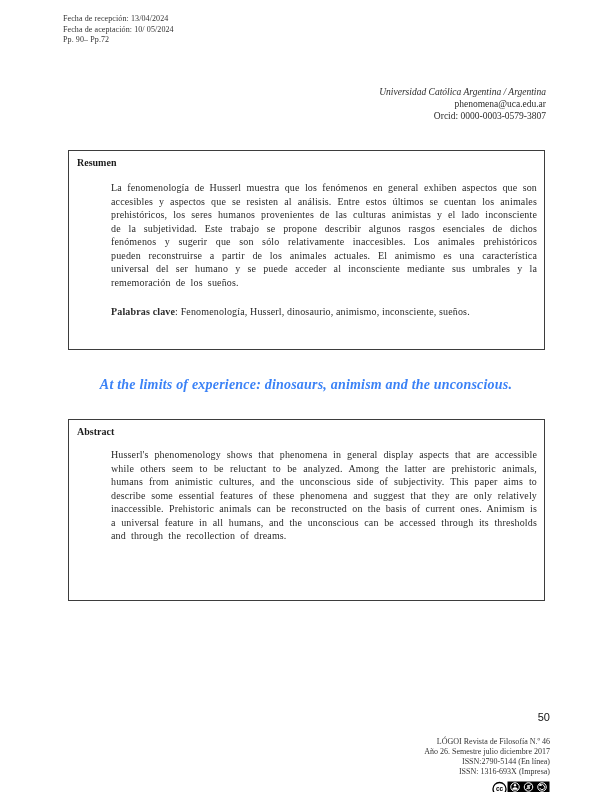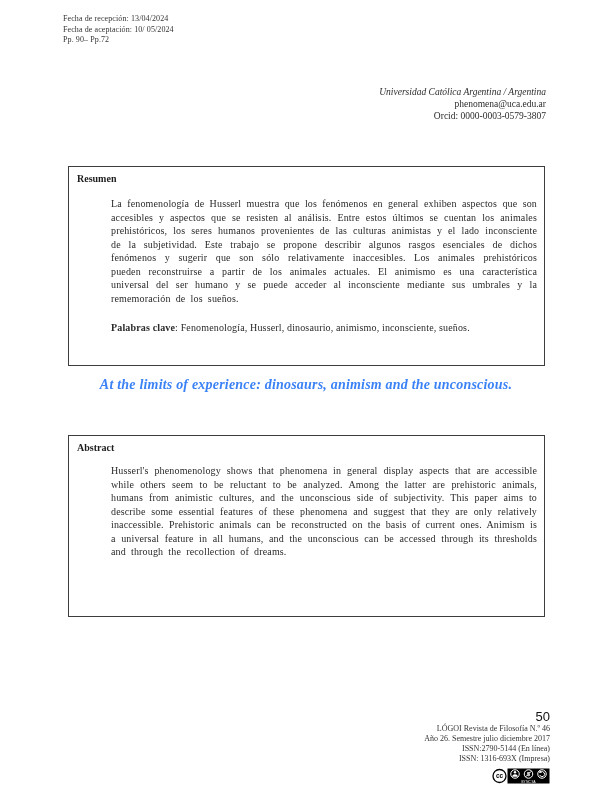--- a/index.html
+++ b/index.html
@@ -31,21 +31,20 @@
     position:absolute;right:66px;top:86px;
     text-align:right;
     font-size:9.5px;line-height:12px;color:#2b2b2b;
   }
   .author-block .it{font-style:italic;}
   
   .abs-box{
     position:absolute;left:68px;width:475px;
     border:1px solid #3d3d3d;
     background:#fff;
-    margin-top:16px;
   }
   .box-resumen{top:150px;height:198px;}
   .box-abstract{top:419px;height:180px;}
   .abs-box .box-heading{
     position:absolute;left:8px;top:6px;
     font-size:10px;font-weight:bold;color:#1c1c1c;
   }
   .abs-box .box-body{
     position:absolute;left:42px;right:7px;
     font-size:10px;line-height:13.5px;
@@ -74,22 +73,22 @@
     letter-spacing:0.2px;
   }
   
   .footer{
     position:absolute;right:62px;top:712px;
     text-align:right;
     font-size:8px;line-height:10px;color:#333;
   }
   .footer .page-num{
     font-family:"Liberation Sans", sans-serif;
-    font-size:13px;color:#111;
-    margin-bottom:2px;
+    font-size:11px;color:#111;
+    margin-bottom:15px;
   }
   .footer .badge{margin-top:3px;}
   .cc-svg{display:inline-block;vertical-align:top;}
 </style>
 </head>
 <body>
 
 <div class="page">
 
   <div class="meta-block">

